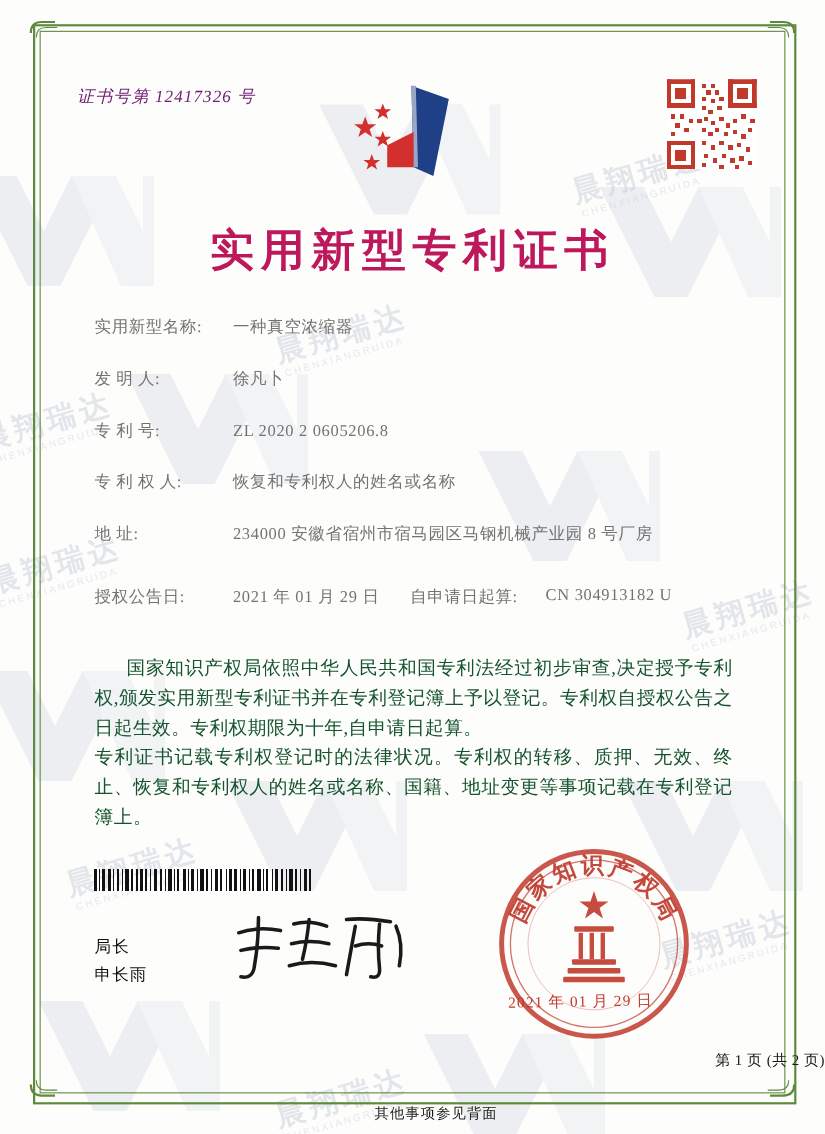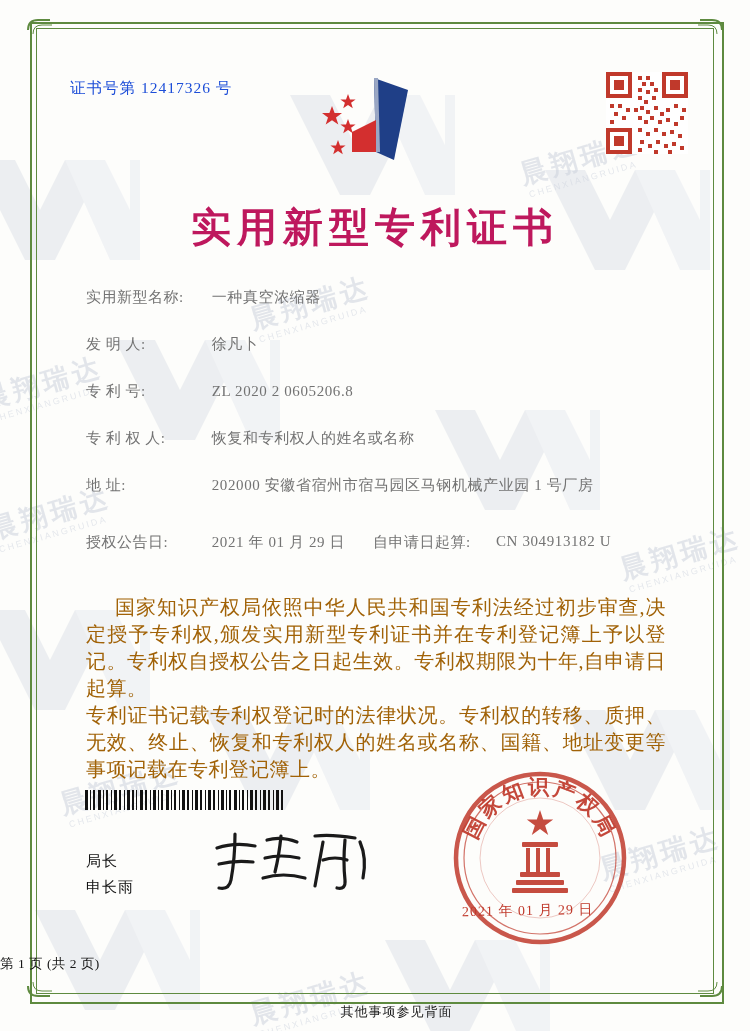--- a/index.html
+++ b/index.html
@@ -92,22 +92,23 @@
     position: absolute;
     inset: 0;
     z-index: 4;
   }
 
   .cert-no {
     position: absolute;
     left: 70px;
     top: 78px;
     font-size: 15.5px;
-    color: #1d4ed8;
+    color: #701a75;
     letter-spacing: 1px;
+    font-style: italic;
   }
 
   .emblem {
     position: absolute;
     left: 318px;
     top: 72px;
     width: 120px;
     height: 95px;
   }
   .emblem svg { display: block; }
@@ -167,23 +168,23 @@
     left: 410px;
     top: 0;
     letter-spacing: 0.6px;
   }
 
   .body-text {
     position: absolute;
     left: 86px;
     top: 594px;
     width: 580px;
-    font-size: 20px;
+    font-size: 17px;
     line-height: 27px;
-    color: #a16207;
+    color: #14532d;
     text-align: justify;
     letter-spacing: 0.4px;
   }
   .body-text p { margin: 0; }
   .body-text p.indent { text-indent: 29px; }
 
   .barcode {
     position: absolute;
     left: 85px;
     top: 790px;
@@ -228,21 +229,21 @@
     color: #c0392b;
     letter-spacing: 1px;
     transform: rotate(-1deg);
   }
 
   .page-no {
     position: absolute;
     left: 0;
     right: 0;
     top: 955px;
-    text-align: left;
+    text-align: right;
     font-size: 13.5px;
     color: #161616;
     letter-spacing: 0.5px;
   }
 
   .footer-note {
     position: absolute;
     left: 0;
     right: 0;
     top: 1003px;
@@ -491,21 +492,21 @@
       </div>
 
 
       <div class="field-row">
         <span class="field-label">专 利 权 人:</span>
         <span class="field-value">恢复和专利权人的姓名或名称</span>
       </div>
 
       <div class="field-row">
         <span class="field-label">地 址:</span>
-        <span class="field-value">202000 安徽省宿州市宿马园区马钢机械产业园 1 号厂房</span>
+        <span class="field-value">234000 安徽省宿州市宿马园区马钢机械产业园 8 号厂房</span>
       </div>
 
       <div class="field-row" style="height:40px; margin-top:10px;">
         <span class="field-label">授权公告日:</span>
         <span class="field-value">2021 年 01 月 29 日</span>
         <span class="second-label">自申请日起算:</span>
         <span class="second-value">CN 304913182 U</span>
       </div>
 
     </div>

